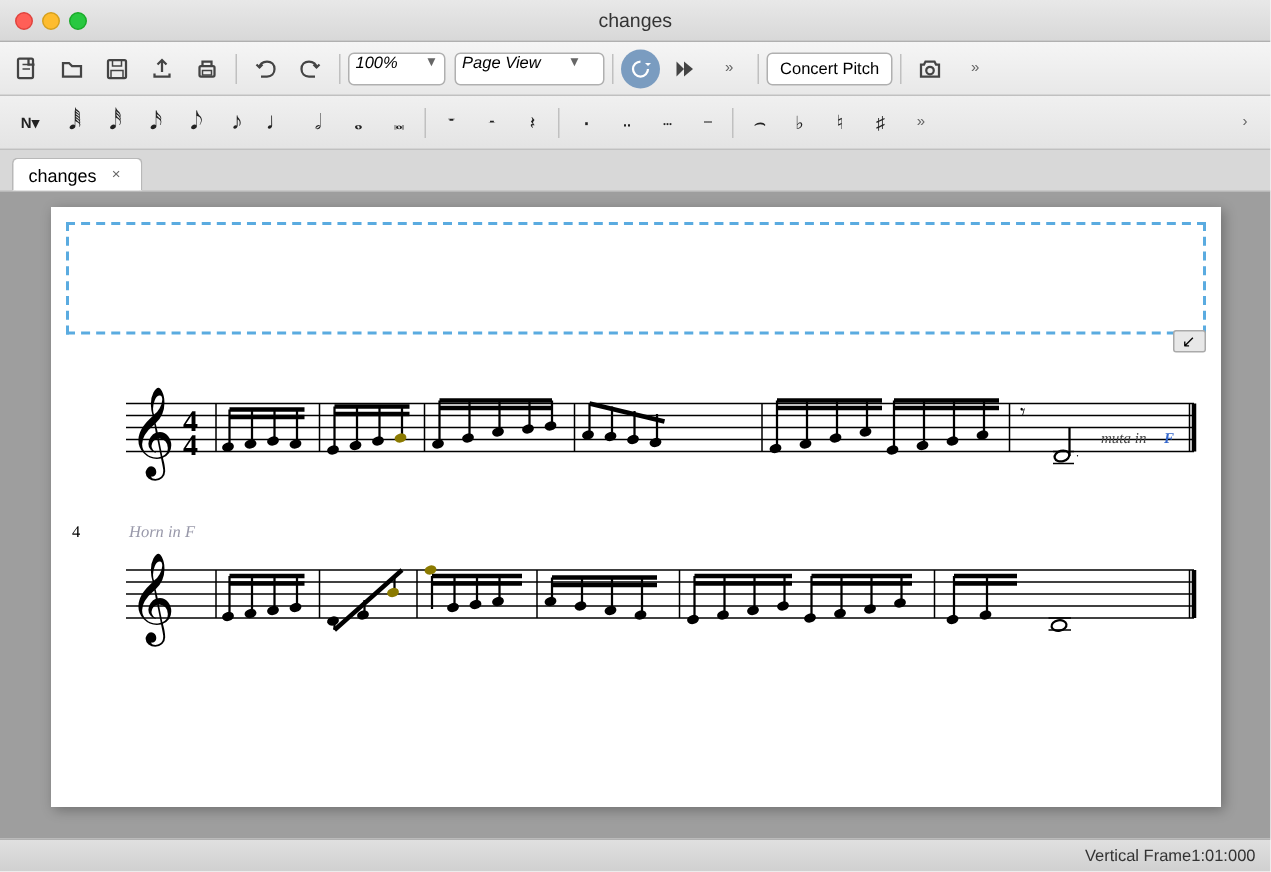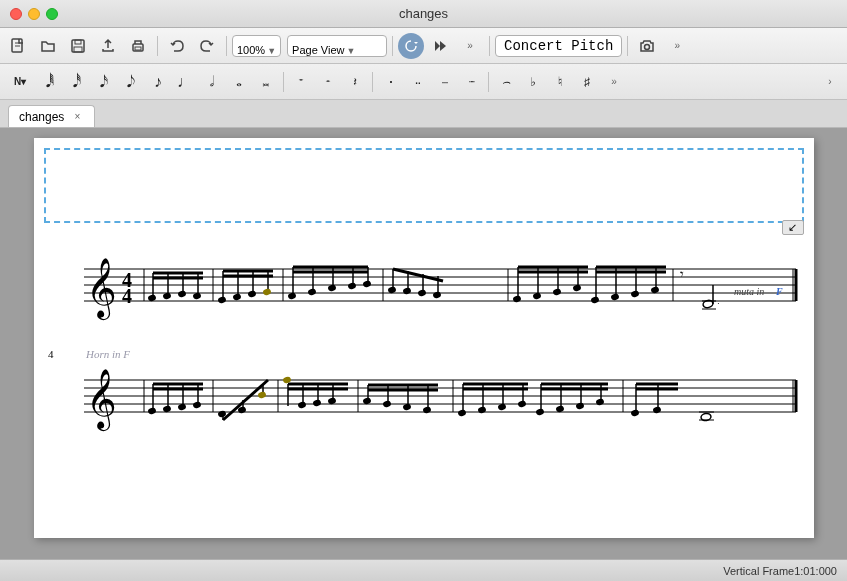--- a/index.html
+++ b/index.html
@@ -79,35 +79,35 @@
     }
     .tb-select {
       height: 22px;
       border: 1px solid #b0b0b0;
       border-radius: 4px;
       background: white;
       font-size: 11px;
       padding: 0 4px;
       cursor: pointer;
       display: flex;
-      align-items: flex-end;
-      gap: 2px;
+      align-items: flex-start;
+      gap: 18px;
+      font-style: italic;
     }
     .tb-select-arrow { font-size: 9px; color: #666; }
     .concert-pitch-btn {
       height: 22px;
       padding: 0 8px;
       border: 1px solid #b0b0b0;
       border-radius: 4px;
       background: white;
-      font-size: 14px;
-      cursor: pointer;
-      display: flex;
-      align-items: center;
-      font-family: Liberation Mono, monospace;
+      font-size: 11px;
+      cursor: pointer;
+      display: flex;
+      align-items: center;
     }
     .loop-btn {
       width: 26px;
       height: 26px;
       border-radius: 50%;
       background: #7a9cc0;
       display: flex;
       align-items: center;
       justify-content: center;
       color: white;

